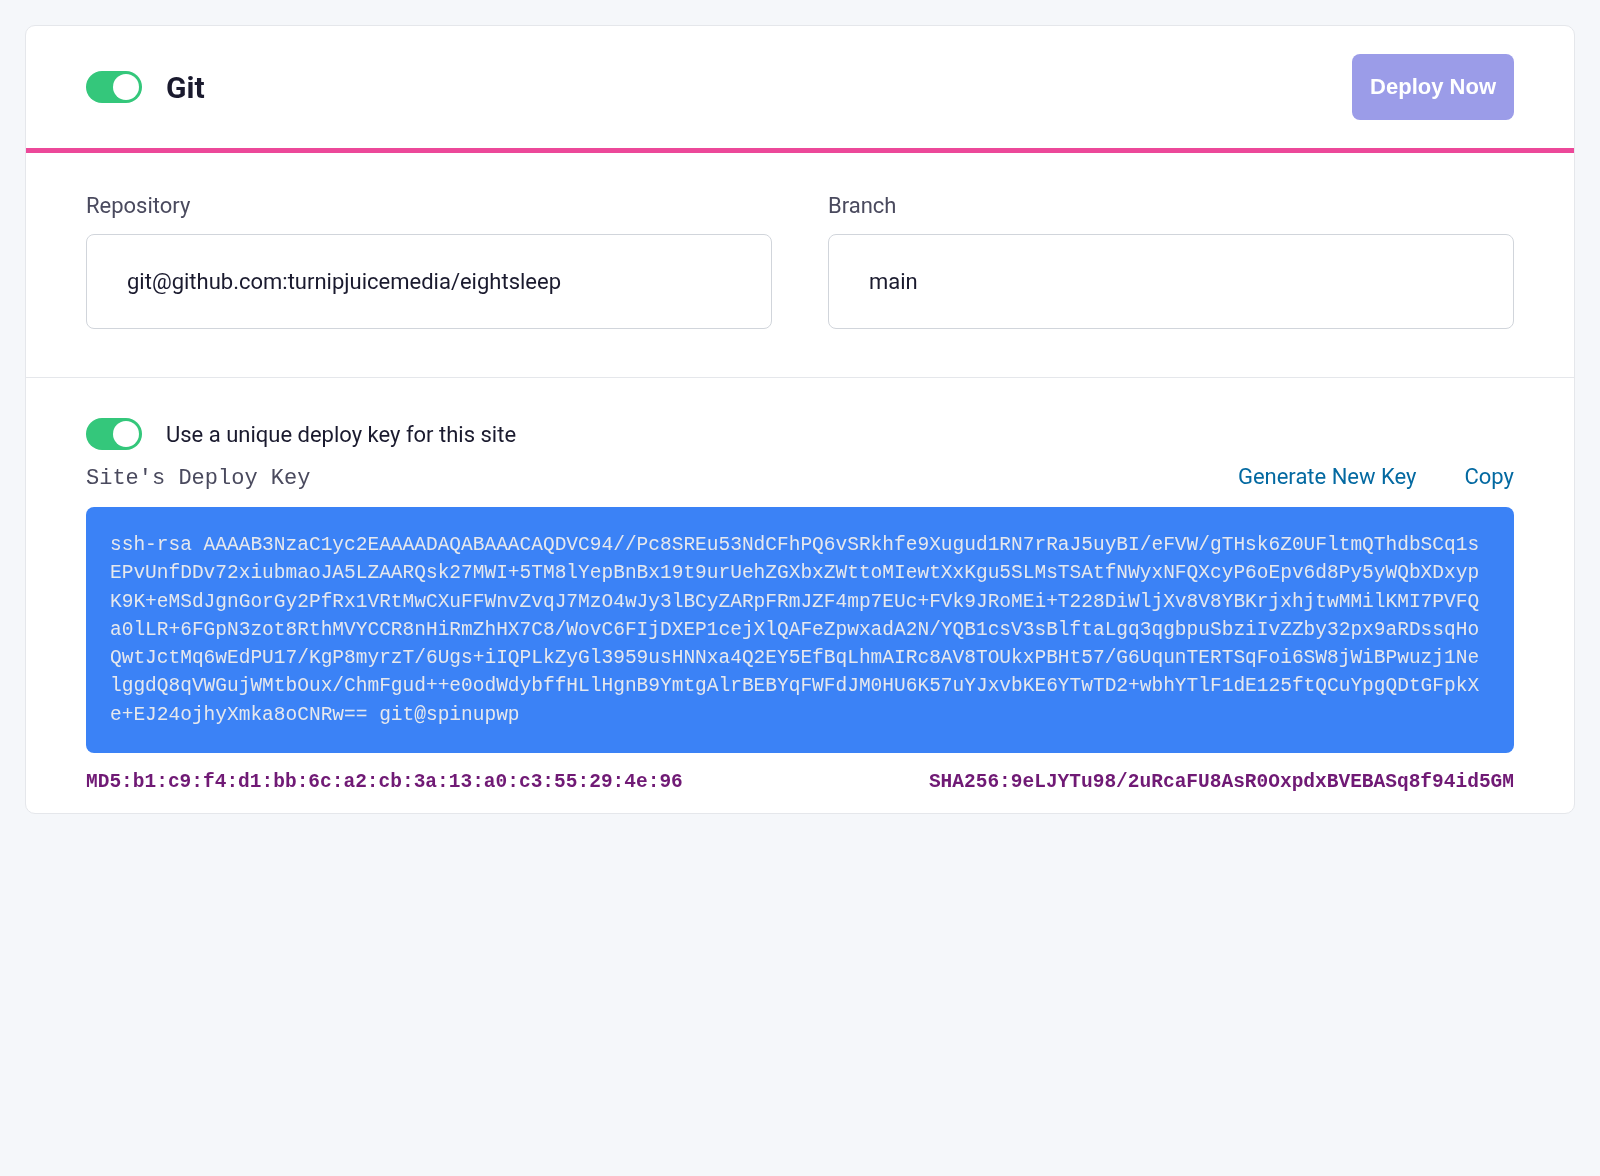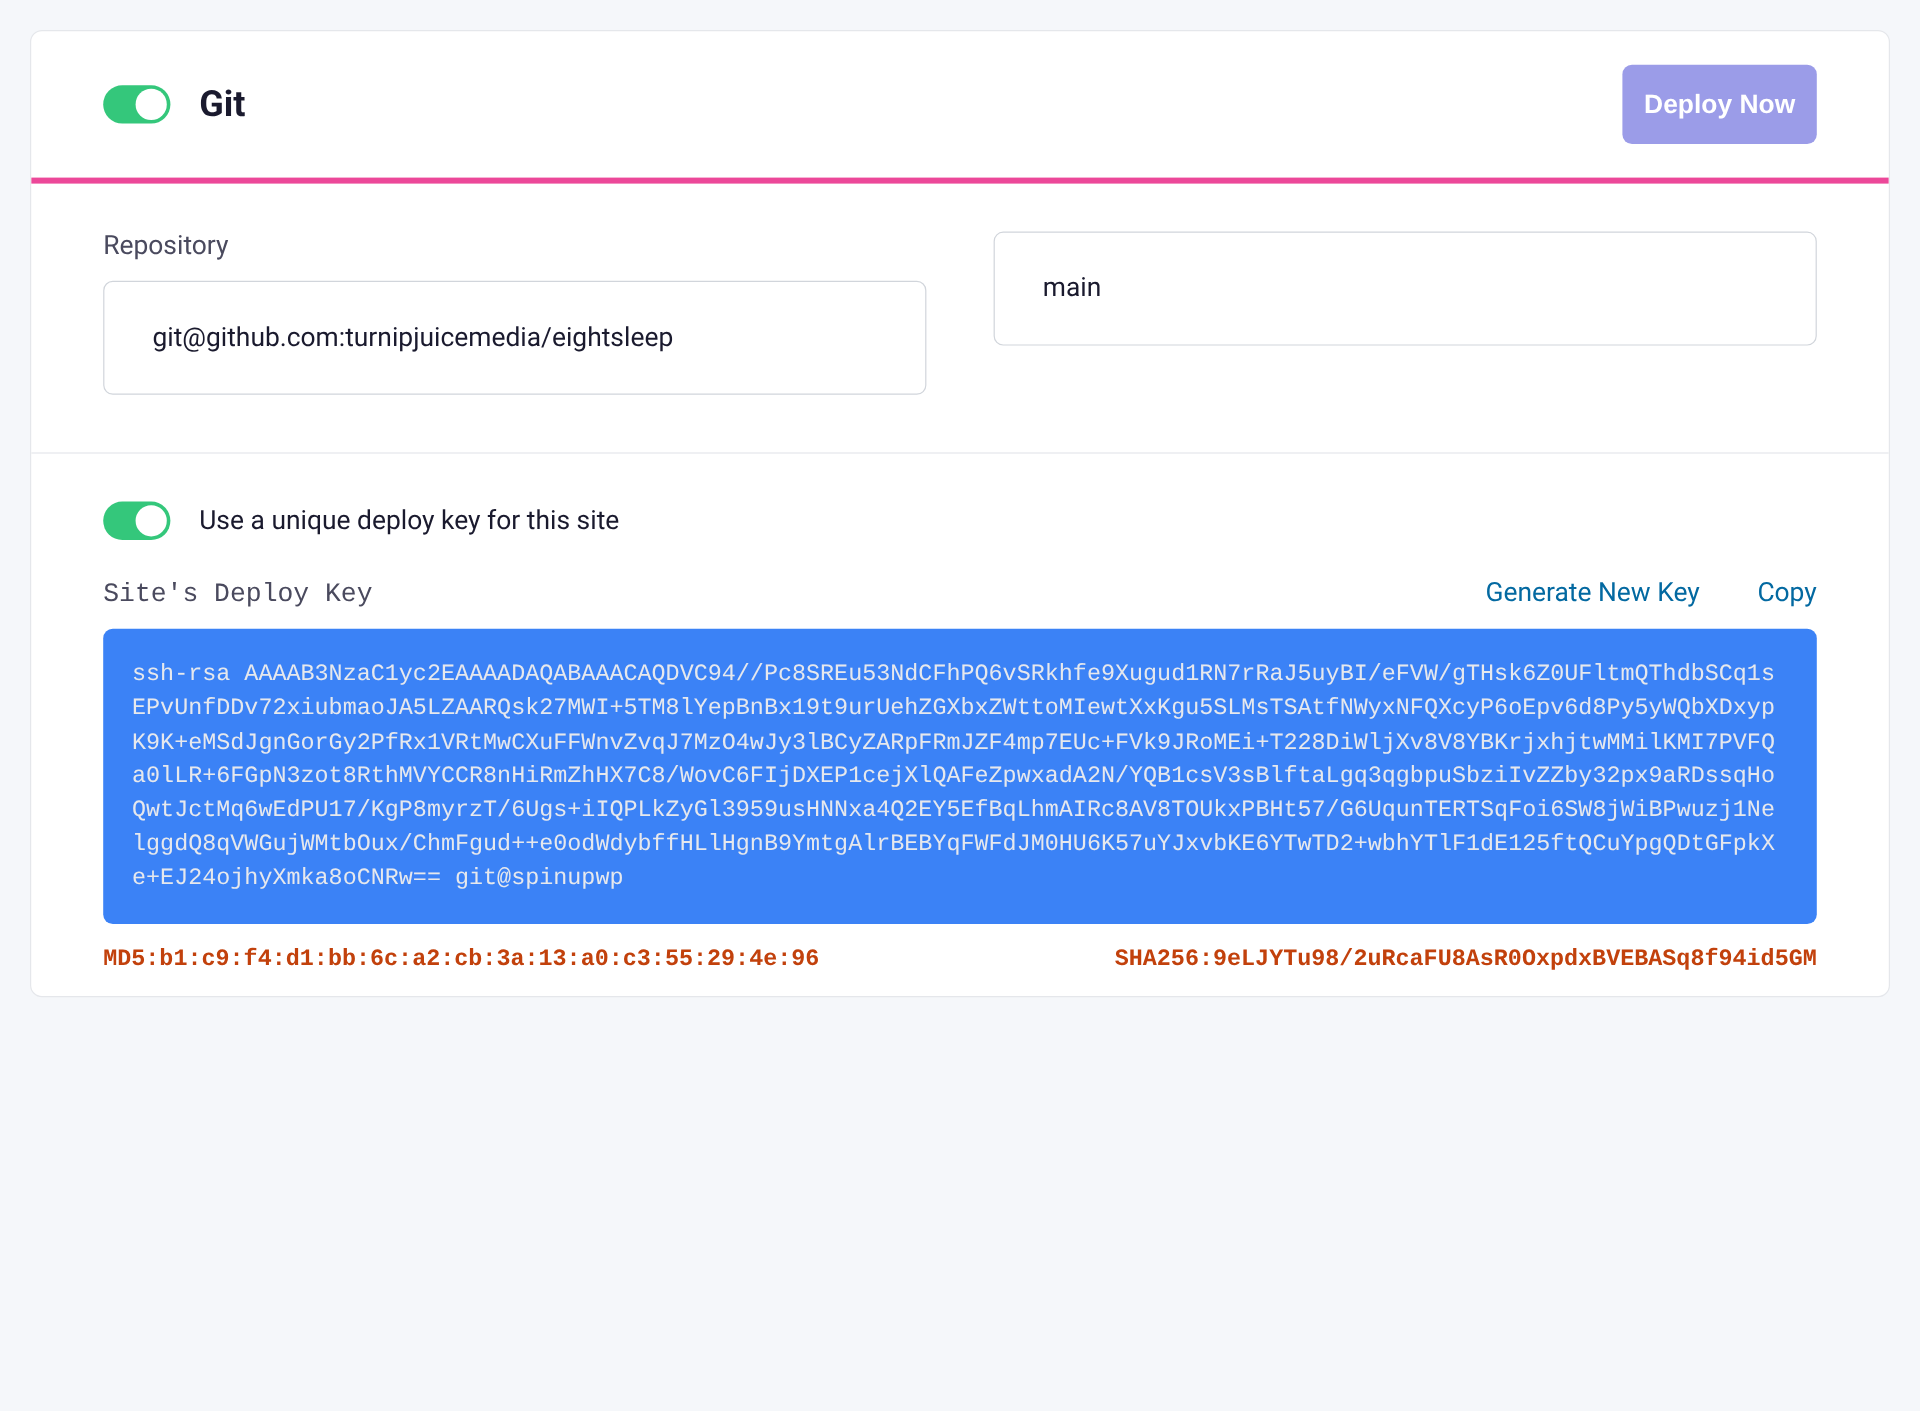--- a/index.html
+++ b/index.html
@@ -98,21 +98,21 @@
       font-family: inherit;
       outline: none;
     }
     .key-section {
       padding: 40px 60px 20px 60px;
     }
     .unique-key-row {
       display: flex;
       align-items: center;
       gap: 24px;
-      margin-bottom: 32px;
+      margin-bottom: 14px;
     }
     .unique-key-label {
       font-size: 22px;
       color: #1a1a2e;
     }
     .key-header {
       display: flex;
       align-items: baseline;
       justify-content: space-between;
       margin-bottom: 16px;
@@ -145,21 +145,21 @@
       line-height: 1.45;
       word-break: break-all;
       white-space: pre-wrap;
     }
     .fingerprints {
       display: flex;
       justify-content: space-between;
       margin-top: 18px;
       font-family: "SFMono-Regular", Consolas, "Liberation Mono", Menlo, monospace;
       font-size: 19.5px;
-      color: #c2410c;
+      color: #701a75;
       font-weight: 600;
     }
     .fingerprint {
       white-space: nowrap;
       overflow: hidden;
     }
   </style>
 </head>
 <body>
 
@@ -174,20 +174,21 @@
     <button class="btn-primary">Deploy Now</button>
   </div>
 
   <div class="form-section">
     <div class="form-row">
       <div class="form-group">
         <label class="form-label">Repository</label>
         <input type="text" class="form-input" value="git@github.com:turnipjuicemedia/eightsleep" style="">
       </div>
       <div class="form-group">
+        <label class="form-label">Branch</label>
         <input type="text" class="form-input" value="main" style="">
       </div>
     </div>
   </div>
 
   <div class="key-section">
     <div class="unique-key-row">
       <div class="toggle on">
         <div class="toggle-knob"></div>
       </div>

